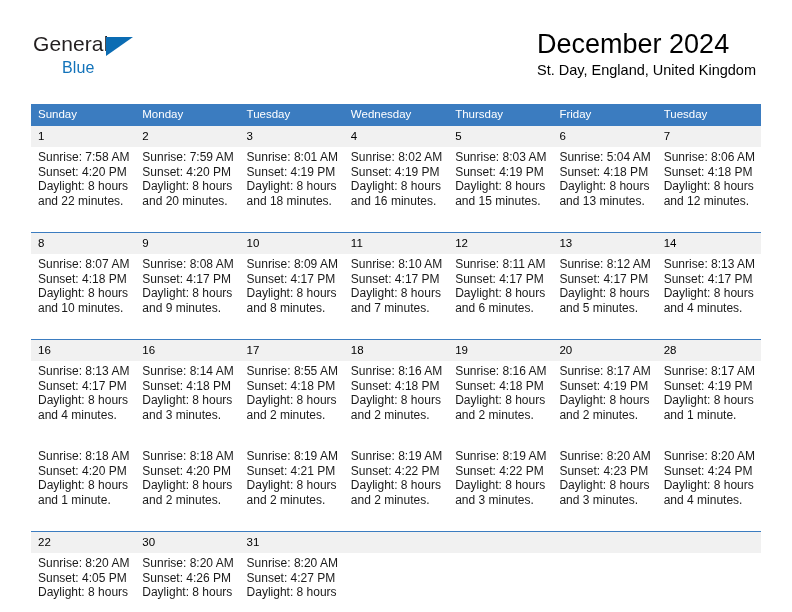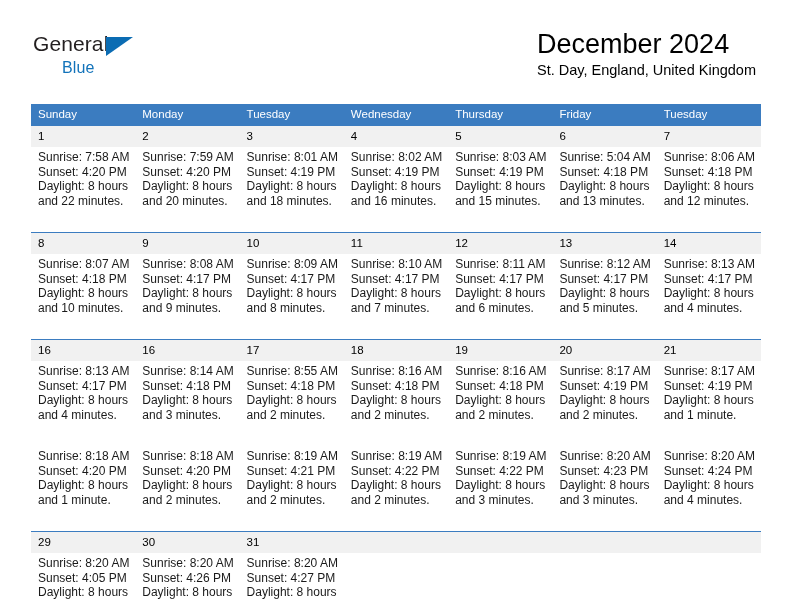--- a/index.html
+++ b/index.html
@@ -301,21 +301,21 @@
         <tr class="spacer-row">
           <td colspan="7"></td>
         </tr>
         <tr class="daynum-row">
           <td>16</td>
           <td>16</td>
           <td>17</td>
           <td>18</td>
           <td>19</td>
           <td>20</td>
-          <td>21</td>
+          <td>28</td>
         </tr>
         <tr class="body-row">
           <td>
             <div class="cell-line">Sunrise: 8:13 AM</div>
             <div class="cell-line">Sunset: 4:17 PM</div>
             <div class="cell-line">Daylight: 8 hours</div>
             <div class="cell-line">and 4 minutes.</div>
           </td>
           <td>
             <div class="cell-line">Sunrise: 8:14 AM</div>
@@ -398,21 +398,21 @@
             <div class="cell-line">Sunrise: 8:20 AM</div>
             <div class="cell-line">Sunset: 4:24 PM</div>
             <div class="cell-line">Daylight: 8 hours</div>
             <div class="cell-line">and 4 minutes.</div>
           </td>
         </tr>
         <tr class="spacer-row">
           <td colspan="7"></td>
         </tr>
         <tr class="daynum-row">
-          <td>29</td>
+          <td>22</td>
           <td>30</td>
           <td>31</td>
           <td></td>
           <td></td>
           <td></td>
           <td></td>
         </tr>
         <tr class="body-row">
           <td>
             <div class="cell-line">Sunrise: 8:20 AM</div>

